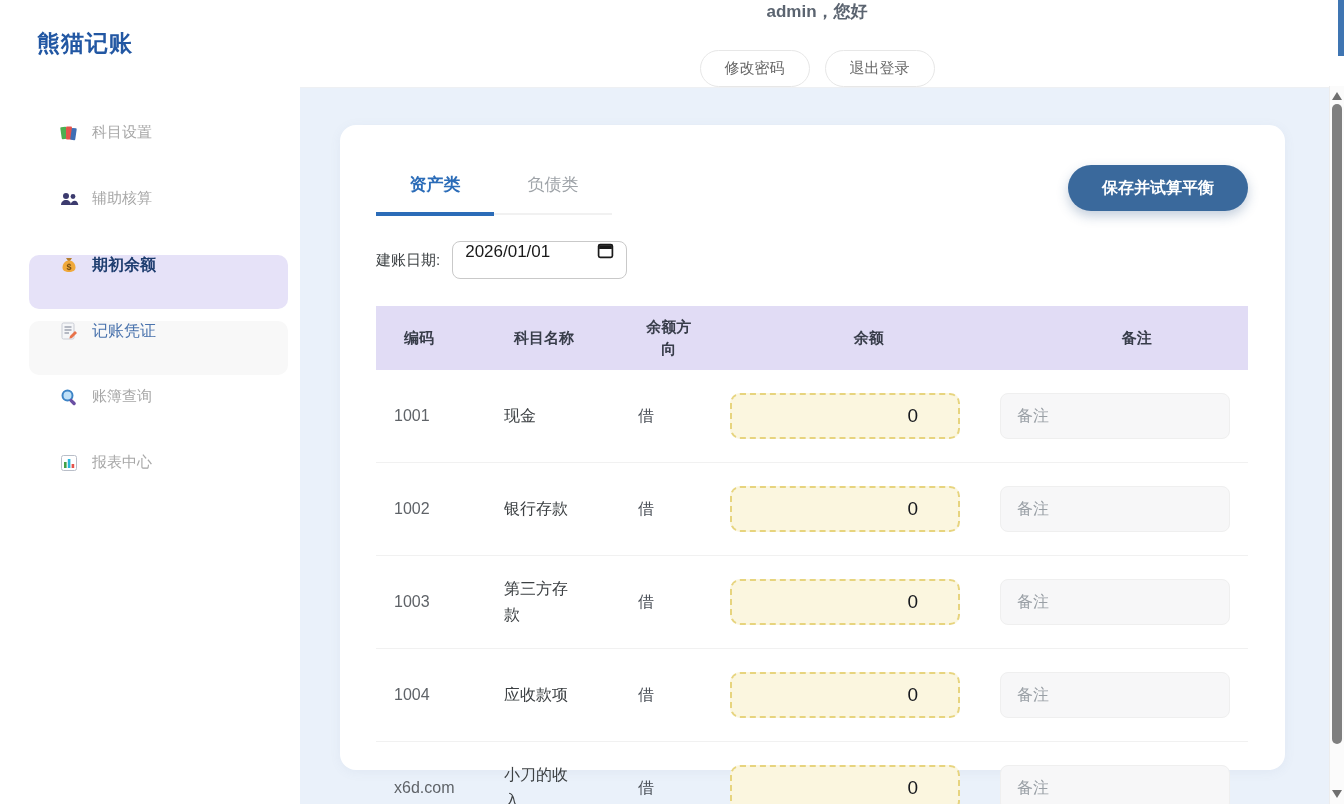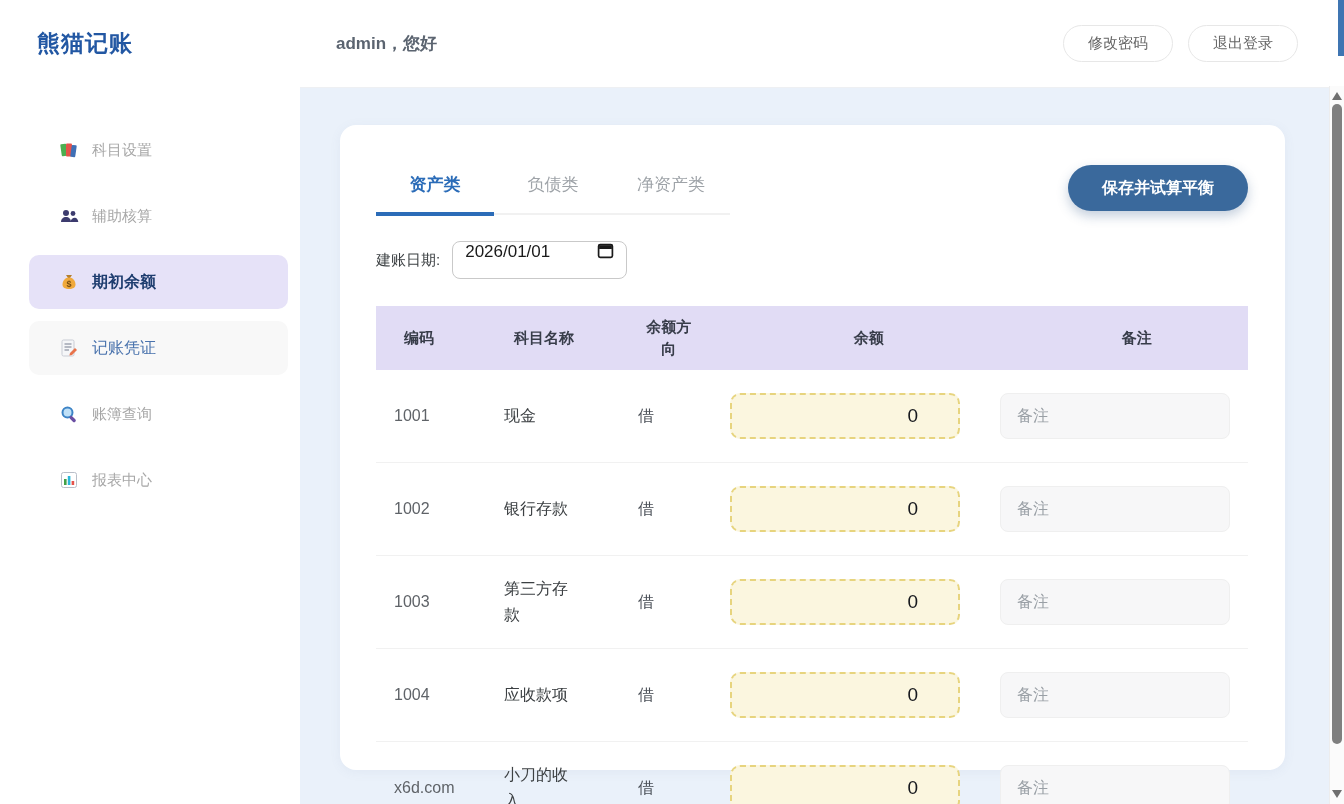--- a/index.html
+++ b/index.html
@@ -4,30 +4,30 @@
 <style>
   html,body{margin:0;padding:0;width:1344px;height:804px;overflow:hidden;
     font-family:"Liberation Sans",sans-serif;background:#fff;position:relative;}
   *{box-sizing:border-box;}
 
   
   .sidebar{position:absolute;left:9px;top:0;width:300px;height:604px;background:#fff;
     border-right:1px solid #f0f0f0;}
   .brand{margin:28px 0 0 28px;font-size:23px;font-weight:bold;color:#2257a3;letter-spacing:1px;}
   .menu{margin-top:64px;padding:0 20px;}
-  .side-item{height:54px;border-radius:10px;display:flex;align-items:center;
+  .side-item{height:54px;border-radius:10px;display:flex;
     padding-left:30px;margin-bottom:12px;cursor:pointer;font-size:15px;color:#a7a7a7;}
   .side-item .icn{width:20px;height:20px;margin-right:13px;display:inline-flex;flex:none;}
   .side-item.active{background:#e6e2f8;color:#1e3d6f;font-weight:bold;font-size:16px;}
   .side-item.hover{background:#f8f8f8;color:#4a73ad;font-size:16px;}
 
   
   .topbar{position:absolute;left:300px;right:0;top:0;height:88px;background:#fff;
     border-bottom:1px solid #eef0f3;display:flex;align-items:center;
-    justify-content:space-between;padding:0 46px 0 36px;}
+    justify-content:space-between;padding:0 46px 0 36px;flex-direction:column;}
   .greeting{font-size:17px;font-weight:bold;color:#5b6470;}
   .top-btns{display:flex;gap:15px;}
   .pill-btn{height:37px;padding:0 24px;border-radius:19px;border:1px solid #e7e7e7;
     background:#fff;color:#666;font-size:15px;cursor:pointer;font-family:inherit;}
 
   
   .main{position:absolute;left:300px;top:88px;right:0;bottom:0;background:#eaf1fa;}
   .card{position:absolute;left:40px;top:37px;width:945px;height:645px;background:#fff;
     border-radius:16px;box-shadow:0 2px 12px rgba(100,120,150,.07);padding:36px 37px 0 36px;}
 
@@ -168,21 +168,20 @@
   </div>
 </div>
 
 <div class="main">
   <div class="card">
 
     <div class="tab-row">
       <div class="tabs">
         <div class="tab active">资产类</div>
         <div class="tab">负债类</div>
-        <div class="tab">净资产类</div>
       </div>
       <button class="save-btn">保存并试算平衡</button>
     </div>
 
     <div class="date-row">
       <span>建账日期:</span>
       <div class="date-box">
         <span>2026/01/01</span>
         <span style="display:inline-flex;">
           <svg viewBox="0 0 16 16" width="17" height="17">

